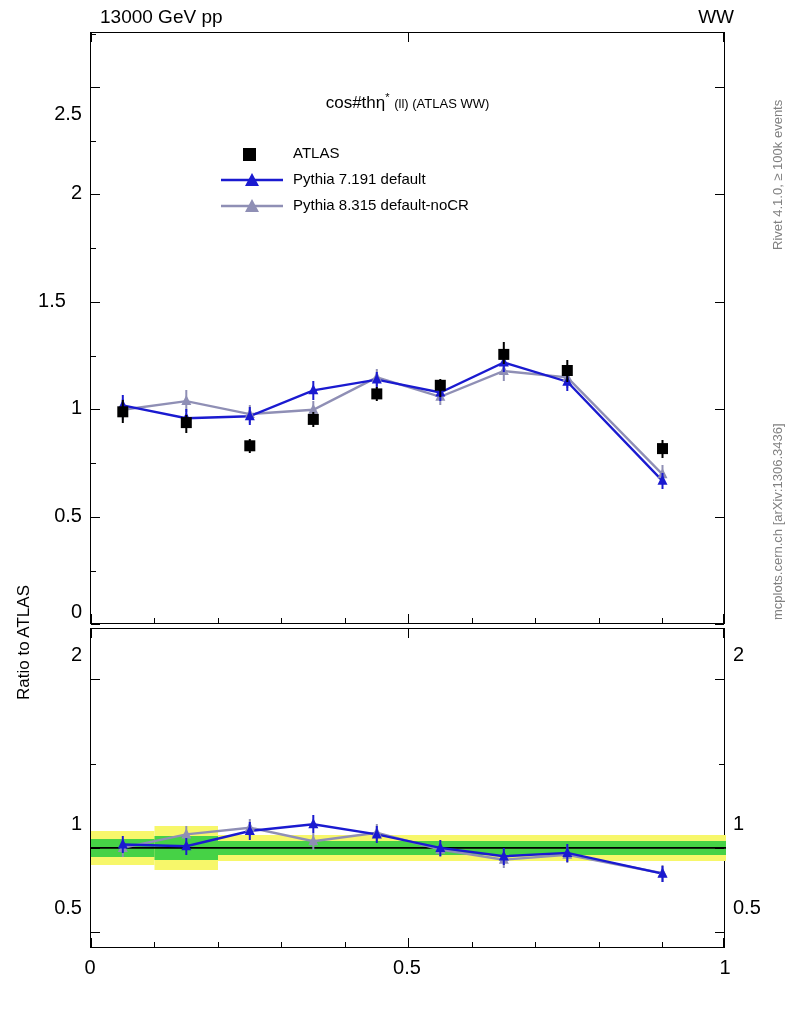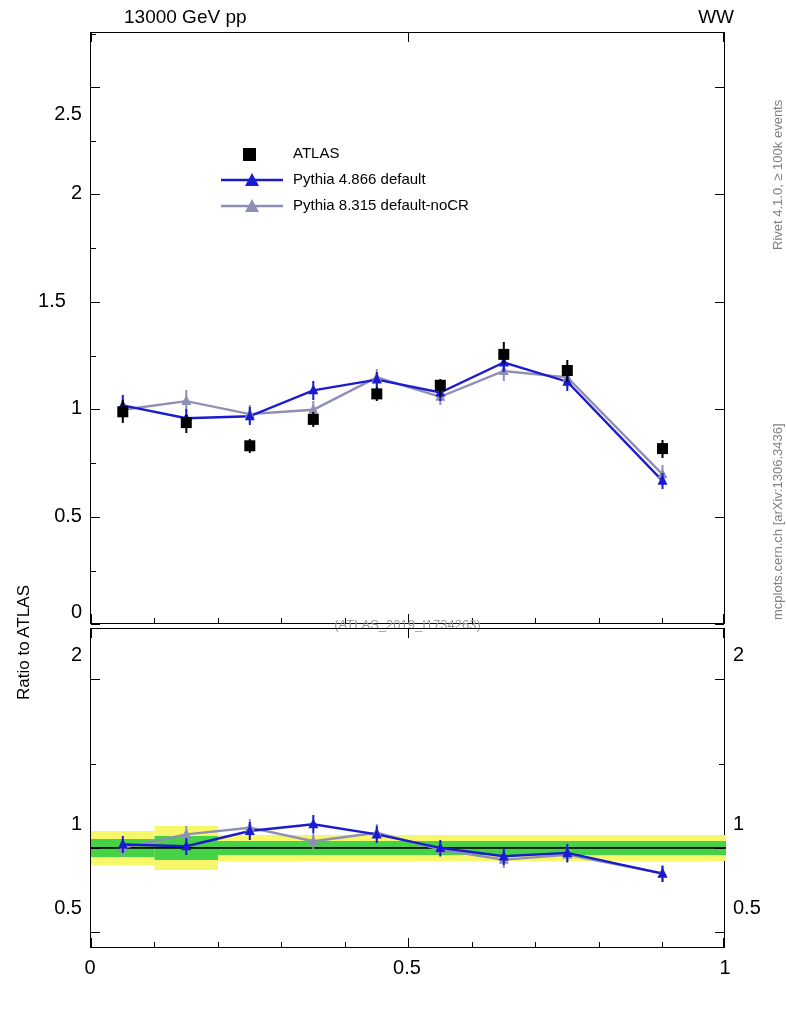--- a/index.html
+++ b/index.html
@@ -1,20 +1,20 @@
 <!DOCTYPE html>
 <html><head>
 <meta charset="utf-8">
 <style>
   html,body{margin:0;padding:0;background:#ffffff;}
   body{width:786px;height:1024px;font-family:"Liberation Sans",sans-serif;color:#000;}
   #root{position:relative;width:786px;height:1024px;overflow:hidden;}
 
   .hdr{position:absolute;font-size:19px;}
-  #hdr-left{left:100px;top:6px;margin-left:24px;}
+  #hdr-left{left:100px;top:6px;}
   #hdr-right{right:52px;top:6px;}
 
   
   .rot{position:absolute;transform-origin:0 0;transform:rotate(-90deg);font-size:13px;color:#808080;white-space:nowrap;}
   #rot-rivet{left:770px;top:250px;}
   #rot-arxiv{left:770px;top:620px;}
 
   
   #main{position:absolute;left:90px;top:32px;width:635px;height:592px;border:1.4px solid #000;box-sizing:border-box;}
   #ratio{position:absolute;left:90px;top:628px;width:635px;height:320px;border:1.4px solid #000;box-sizing:border-box;}
@@ -51,20 +51,24 @@
 <div id="root">
 
   <div class="hdr" id="hdr-left">13000 GeV pp</div>
   <div class="hdr" id="hdr-right">WW</div>
 
   <div class="rot" id="rot-rivet">Rivet 4.1.0, ≥ 100k events</div>
   <div class="rot" id="rot-arxiv">mcplots.cern.ch [arXiv:1306.3436]</div>
 
   <div id="main">
 
+    <div id="plot-title">
+      <span>cos#thη</span><span class="sup">*</span>
+      <span class="small">(ll)  (ATLAS WW)</span>
+    </div>
 
     <div class="tick tk-l" style="left:0;top:591px;"></div>
     <div class="tick tk-l" style="left:0;top:484px;"></div>
     <div class="tick tk-l" style="left:0;top:376px;"></div>
     <div class="tick tk-l" style="left:0;top:269px;"></div>
     <div class="tick tk-l" style="left:0;top:161px;"></div>
     <div class="tick tk-l" style="left:0;top:54px;"></div>
     <div class="tick tk-l-s" style="left:0;top:538px;"></div>
     <div class="tick tk-l-s" style="left:0;top:430px;"></div>
     <div class="tick tk-l-s" style="left:0;top:323px;"></div>
@@ -178,32 +182,31 @@
         <svg class="lg-mark" viewBox="0 0 66 26">
           <rect x="24" y="7" width="13" height="13" fill="#000"></rect>
         </svg>
         <span class="lg-txt">ATLAS</span>
       </div>
       <div class="lg-row">
         <svg class="lg-mark" viewBox="0 0 66 26">
           <line x1="2" y1="13" x2="64" y2="13" stroke="#1a1ad0" stroke-width="2.4"></line>
           <polygon points="33,6 26,19 40,19" fill="#1a1ad0"></polygon>
         </svg>
-        <span class="lg-txt">Pythia 4.866 default</span>
+        <span class="lg-txt">Pythia 7.191 default</span>
       </div>
       <div class="lg-row">
         <svg class="lg-mark" viewBox="0 0 66 26">
           <line x1="2" y1="13" x2="64" y2="13" stroke="#8f8fb5" stroke-width="2.4"></line>
           <polygon points="33,6 26,19 40,19" fill="#8f8fb5"></polygon>
         </svg>
         <span class="lg-txt">Pythia 8.315 default-noCR</span>
       </div>
     </div>
 
-    <div id="watermark">(ATLAS_2019_I1734263)</div>
   </div>
 
   <div class="ylab" style="left:22px;top:600px;">0</div>
   <div class="ylab" style="left:22px;top:504px;">0.5</div>
   <div class="ylab" style="left:22px;top:396px;">1</div>
   <div class="ylab" style="left:22px;top:289px;text-align:center;">1.5</div>
   <div class="ylab" style="left:22px;top:181px;">2</div>
   <div class="ylab" style="left:22px;top:74px;margin-top:28px;">2.5</div>
 
   <div id="ratio">

